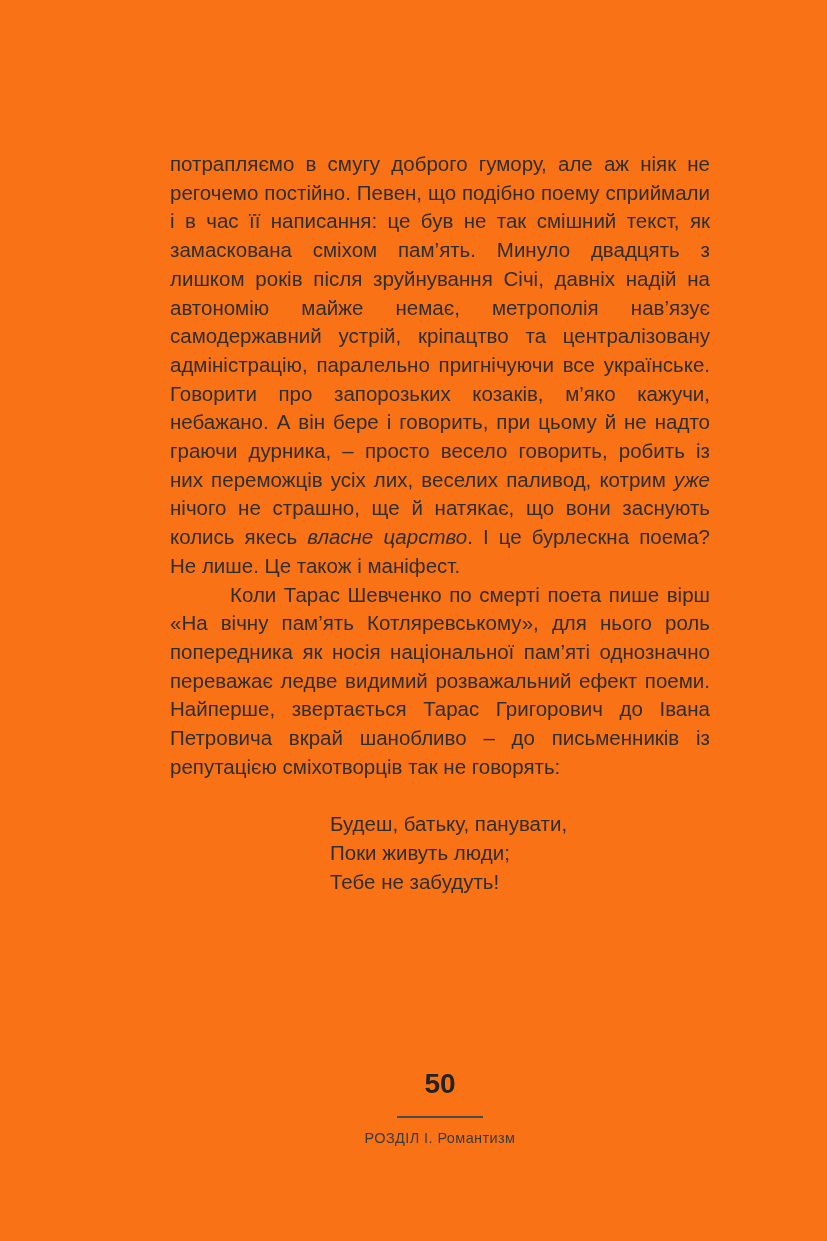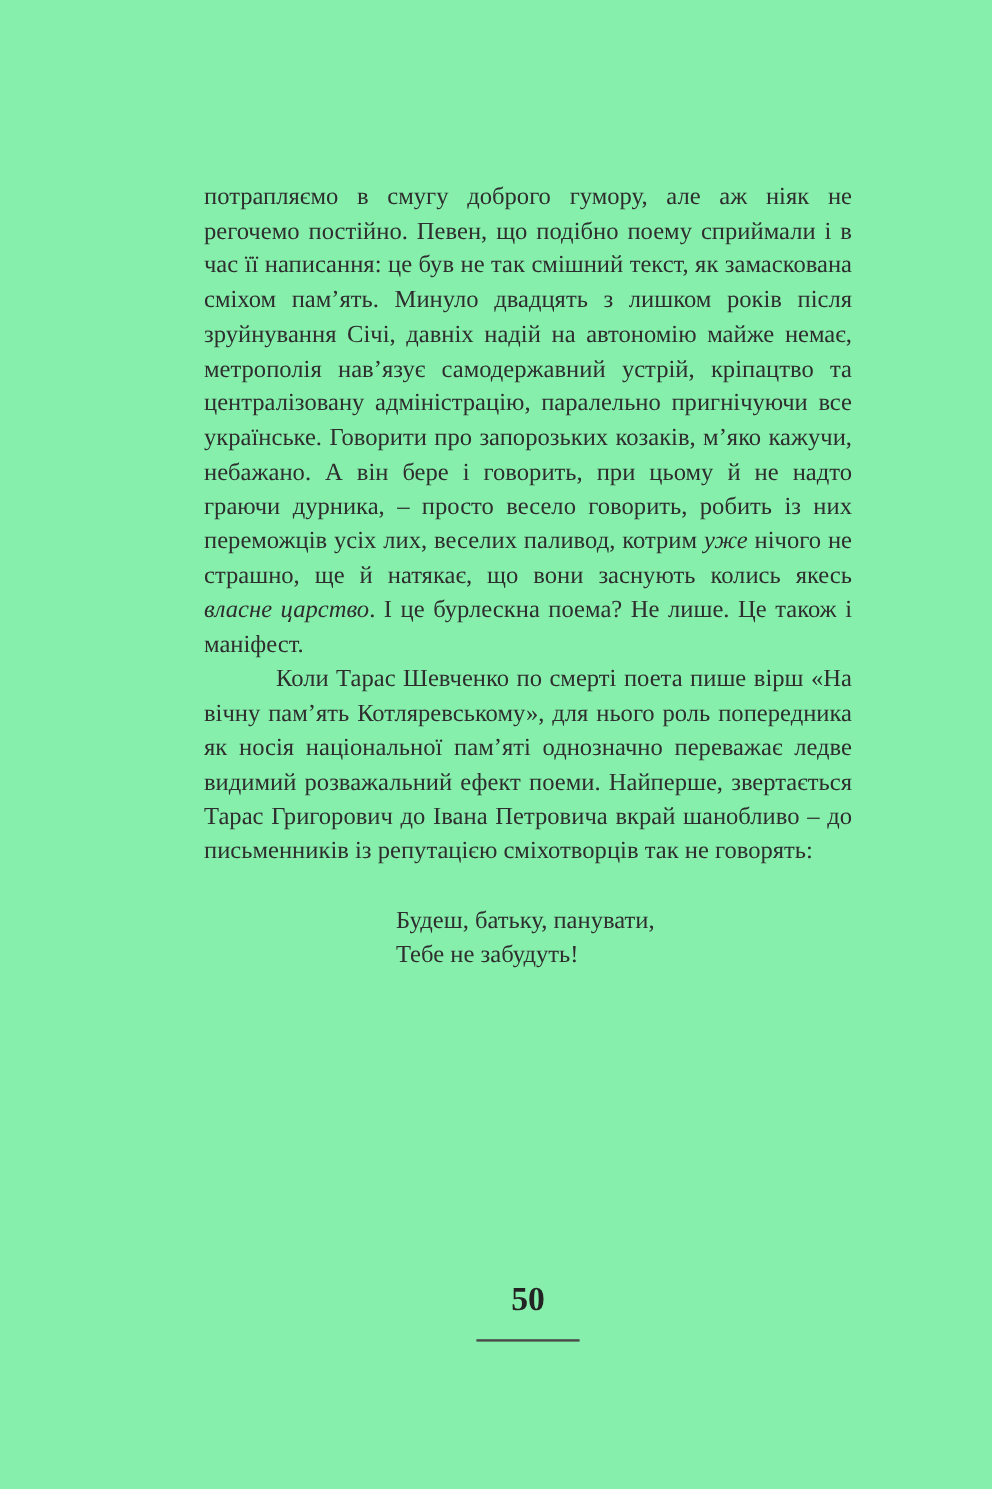--- a/index.html
+++ b/index.html
@@ -4,23 +4,23 @@
 <style>
   html, body {
     margin: 0;
     padding: 0;
     background: #ffffff;
   }
   .book-page {
     position: relative;
     width: 827px;
     height: 1241px;
-    background: #86efac;
+    background: #f97316;
     overflow: hidden;
-    font-family: Liberation Serif, serif;
+    font-family: Liberation Sans, sans-serif;
     color: #2e2e2e;
   }
   .text-column {
     position: absolute;
     left: 170px;
     top: 150px;
     width: 540px;
     font-size: 20.5px;
     line-height: 28.7px;
     text-align: justify;
@@ -76,24 +76,26 @@
 <div class="book-page">
 
   <div class="text-column">
 
     <p><span>потрапляємо в смугу доброго гумору, але аж ніяк не регочемо постійно. Певен, що подібно поему сприймали і в час її написання: це був не так смішний текст, як замаскована сміхом пам’ять. Минуло двадцять з лишком років після зруйнування Січі, давніх надій на автономію майже немає, метрополія нав’язує самодержавний устрій, кріпацтво та централізовану адміністрацію, паралельно пригнічуючи все українське. Говорити про запорозьких козаків, м’яко кажучи, небажано. А він бере і говорить, при цьому й не надто граючи дурника, – просто весело говорить, робить із них переможців усіх лих, веселих паливод, котрим </span><em>уже</em><span> нічого не страшно, ще й натякає, що вони заснують колись якесь </span><em>власне царство</em><span>. І це бурлескна поема? Не лише. Це також і маніфест.</span></p>
 
     <p class="para-indent">Коли Тарас Шевченко по смерті поета пише вірш «На вічну пам’ять Котляревському», для нього роль попередника як носія національної пам’яті однозначно переважає ледве видимий розважальний ефект поеми. Найперше, звертається Тарас Григорович до Івана Петровича вкрай шанобливо – до письменників із репутацією сміхотворців так не говорять:</p>
 
     <div class="verse-block">
       <div>Будеш, батьку, панувати,</div>
+      <div>Поки живуть люди;</div>
       <div>Тебе не забудуть!</div>
     </div>
 
 
   </div>
 
   <div class="page-number">50</div>
 
   <div class="footer-rule"></div>
 
+  <div class="chapter-footer">РОЗДІЛ І. Романтизм</div>
 
 </div>
 
 </body></html>

